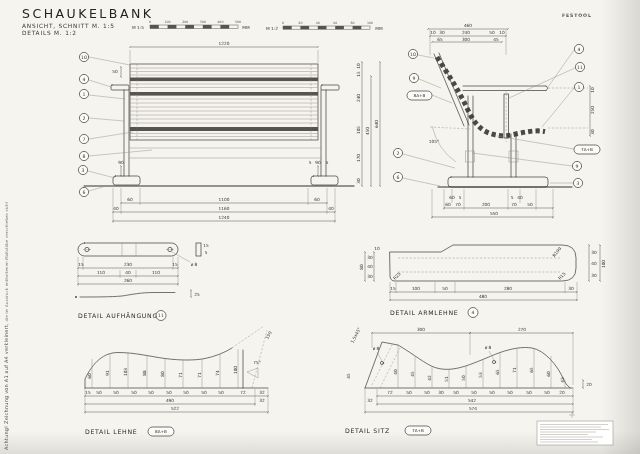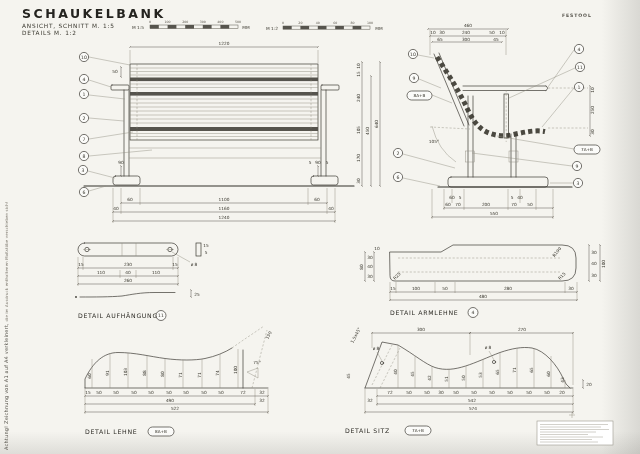--- a/index.html
+++ b/index.html
@@ -5,21 +5,21 @@
   html,body{margin:0;padding:0;}
   body{
     width:640px;height:454px;overflow:hidden;position:relative;
     background:
       linear-gradient(to right, rgba(0,0,0,0) 94%, rgba(90,90,85,.18) 100%),
       linear-gradient(to bottom, rgba(0,0,0,0) 95%, rgba(90,90,85,.15) 100%),
       #f5f4ef;
     font-family:"DejaVu Sans",sans-serif;color:#302e28;
   }
   .hdr{position:absolute;left:22px;top:6px;}
-  .hdr .title{font-size:12.5px;font-weight:bold;letter-spacing:2.5px;color:#24231f;}
+  .hdr .title{font-size:12.5px;font-weight:normal;letter-spacing:2.5px;color:#24231f;}
   .hdr .sub{font-size:5.8px;letter-spacing:.8px;margin-top:1.5px;color:#3a382f;}
   .logo{position:absolute;left:562px;top:13px;font-size:4.6px;font-weight:bold;letter-spacing:.9px;color:#55524a;}
   .margin-note{position:absolute;left:3px;top:450px;transform:rotate(-90deg);transform-origin:top left;
     white-space:nowrap;font-size:5px;color:#55524a;letter-spacing:.2px;}
   .margin-note .sm{font-size:3.8px;color:#807c72;}
   svg{position:absolute;left:0;top:0;}
   .s{stroke:#3c3a33;stroke-width:.7;fill:none;stroke-linecap:round;}
   .sb{stroke:#33312b;stroke-width:1.1;fill:none;stroke-linecap:round;}
   .sthin{stroke:#908c80;stroke-width:.45;fill:none;}
   .sdim{stroke:#5a564c;stroke-width:.5;fill:none;}

